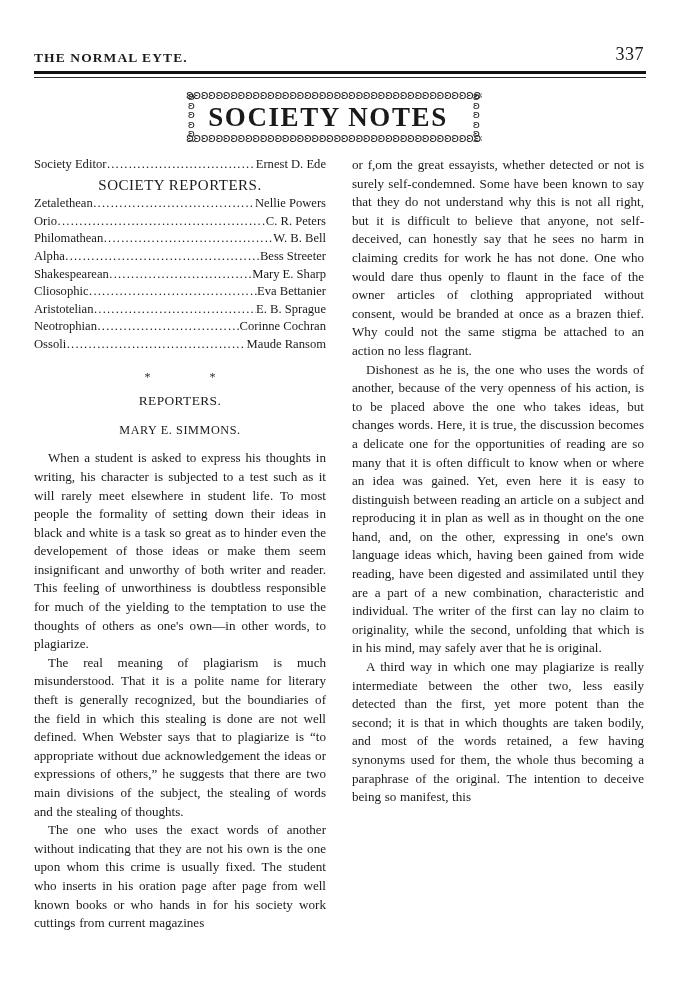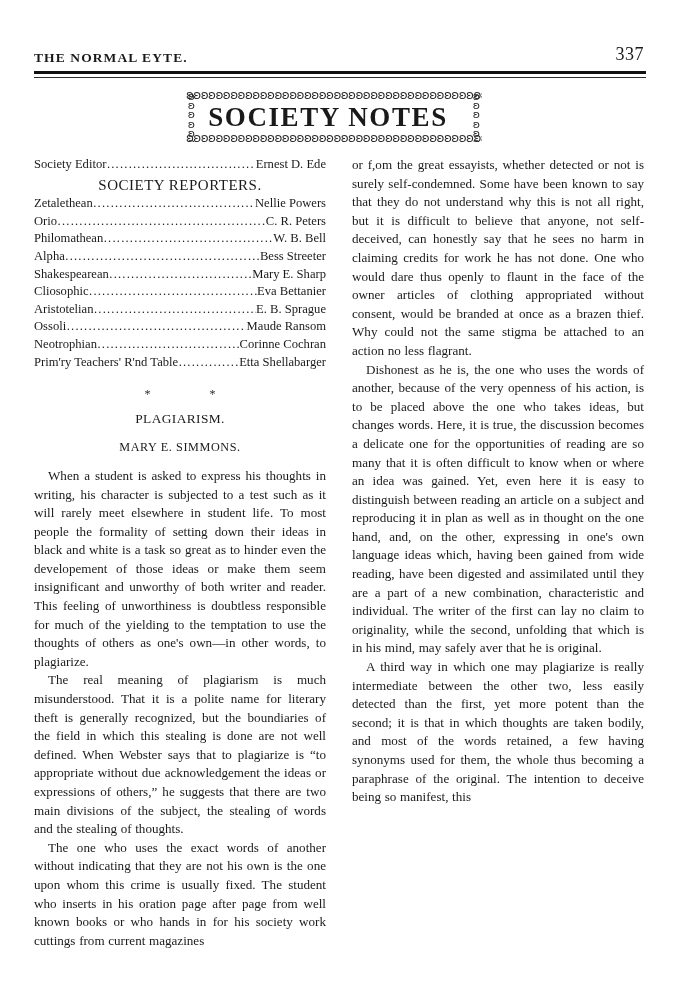--- a/index.html
+++ b/index.html
@@ -279,38 +279,33 @@
         <span class="staff-role">Cliosophic</span>
         <span class="staff-dots"></span>
         <span class="staff-name">Eva Bettanier</span>
       </li>
       <li class="staff-row">
         <span class="staff-role">Aristotelian</span>
         <span class="staff-dots"></span>
         <span class="staff-name">E. B. Sprague</span>
       </li>
       <li class="staff-row">
+        <span class="staff-role">Neotrophian</span>
+        <span class="staff-dots"></span>
+        <span class="staff-name">Corinne Cochran</span>
+      </li>
+      <li class="staff-row">
         <span class="staff-role">Ossoli</span>
         <span class="staff-dots"></span>
         <span class="staff-name">Maude Ransom</span>
       </li>
-      <li class="staff-row">
-        <span class="staff-role">Neotrophian</span>
-        <span class="staff-dots"></span>
-        <span class="staff-name">Corinne Cochran</span>
-      </li>
-      <li class="staff-row">
-        <span class="staff-role">Prim'ry Teachers' R'nd Table</span>
-        <span class="staff-dots"></span>
-        <span class="staff-name">Etta Shellabarger</span>
-      </li>
     </ul>
 
     <div class="stars">*     *</div>
-    <div class="article-title">PLAGIARISM.</div>
+    <div class="article-title">REPORTERS.</div>
     <div class="article-author">MARY E. SIMMONS.</div>
 
     <p>When a student is asked to express his thoughts in writing, his character is subjected to a test such as it will rarely meet elsewhere in student life.   To most people the formality of setting down their ideas in black and white is a task so great as to hinder even the developement of those ideas or make them seem insignificant and unworthy of both writer and reader.  This feeling of unworthiness is doubtless responsible for much of the yielding to the temptation to use the thoughts of others as one's own—in other words, to plagiarize.</p>
     <p>The real meaning of plagiarism is much misunderstood.   That it is a polite name for literary theft is generally recognized, but the boundiaries of the field in which this stealing is done are not well defined. When Webster says that to plagiarize is “to appropriate without due acknowledgement the ideas or expressions of others,” he suggests that there are two main divisions of the subject, the stealing of words and the stealing of thoughts.</p>
     <p>The one who uses the exact words of another without indicating that they are not his own is the one upon whom this crime is usually fixed.   The student who inserts in his oration page after page from well known books or who hands in for his society work cuttings from current magazines</p>
   </div>
 
   <div class="col col-right">
     <p class="noindent">or f,om the great essayists, whether detected or not is surely self-condemned. Some have been known to say that they do not understand why this is not all right, but it is difficult to believe that anyone, not self-deceived, can honestly say that he sees no harm in claiming credits for work he has not done.   One who would dare thus openly to flaunt in the face of the owner articles of clothing appropriated without consent, would be branded at once as a brazen thief.   Why could not the same stigma be attached to an action no less flagrant.</p>
     <p>Dishonest as he is, the one who uses the words of another, because of the very openness of his action, is to be placed above the one who takes ideas, but changes words.   Here, it is true, the discussion becomes a delicate one for the opportunities of reading are so many that it is often difficult to know when or where an idea was gained.   Yet, even here it is easy to distinguish between reading an article on a subject and reproducing it in plan as well as in thought on the one hand, and, on the other, expressing in one's own language ideas which, having been gained from wide reading, have been digested and assimilated until they are a part of a new combination, characteristic and individual. The writer of the first can lay no claim to originality, while the second, unfolding that which is in his mind, may safely aver that he is original.</p>

